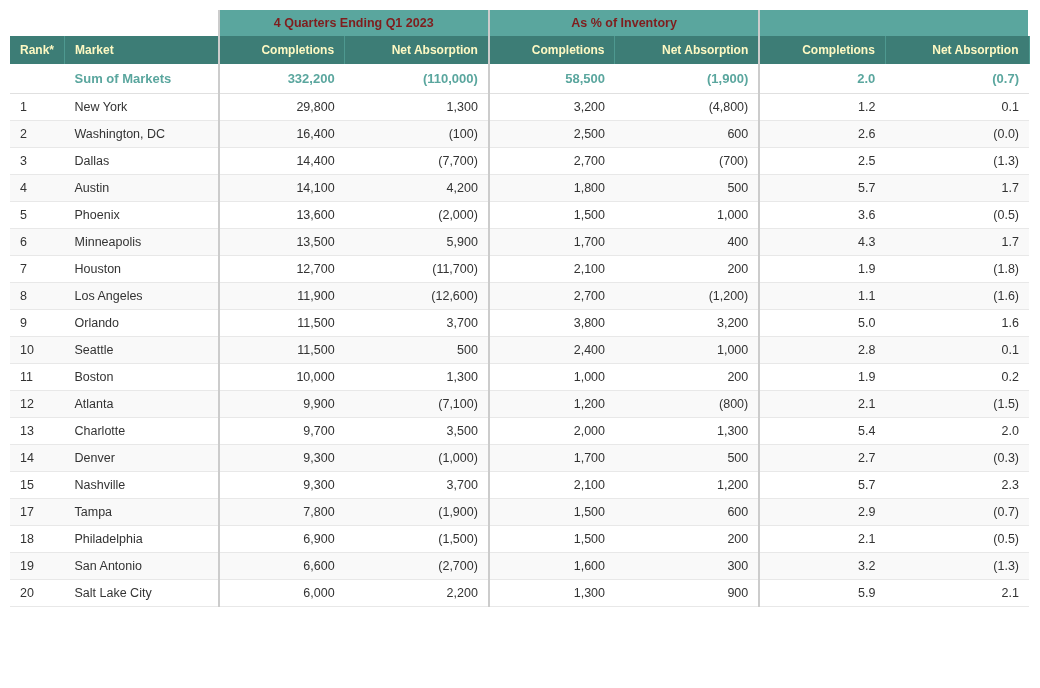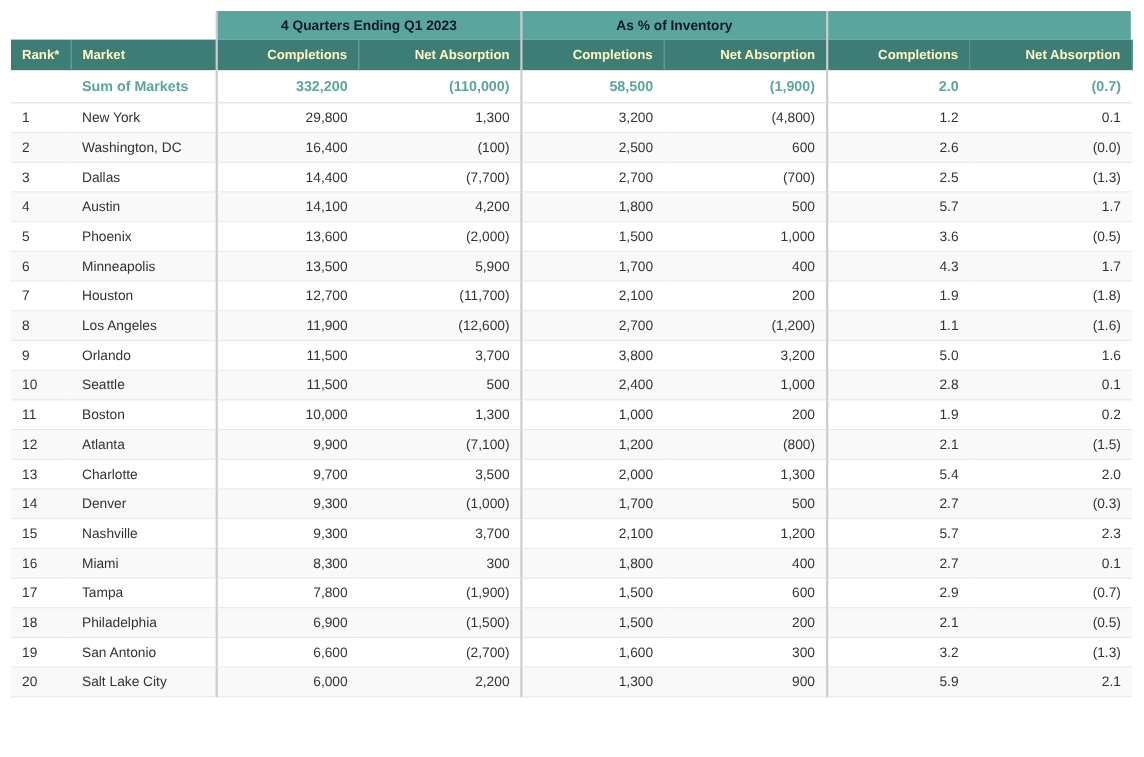--- a/index.html
+++ b/index.html
@@ -15,21 +15,21 @@
       padding: 10px 10px;
       width: 1040px;
     }
     table {
       width: 100%;
       border-collapse: collapse;
     }
     
     thead tr.group-header th {
       background: #5aa69e;
-      color: #0f172a;
+      color: #7f1d1d;
       font-weight: 600;
       text-align: center;
       padding: 6px 8px;
       font-size: 12.5px;
       border-right: 2px solid #fff;
       margin-left: 48px;
     }
     thead tr.group-header th.empty {
       background: #fff;
       border-right: 2px solid #fff;
@@ -78,21 +78,21 @@
       background: #fff;
     }
     
     .sep-right {
       border-right: 2px solid #ccc !important;
     }
     .rank-col {
       width: 48px;
     }
     .market-col {
-      width: 132px;
+      width: 154px;
     }
   </style>
 </head>
 <body>
 
 <div class="table-container">
   <table>
     <thead>
       <tr class="group-header">
         <th class="empty rank-col"></th>
@@ -268,30 +268,20 @@
     <td class="left-align rank-col">15</td>
     <td class="left-align market-col sep-right">Nashville</td>
     <td>9,300</td>
     <td class="sep-right">3,700</td>
     <td>2,100</td>
     <td class="sep-right">1,200</td>
     <td>5.7</td>
     <td>2.3</td>
   </tr>
         <tr class="data-row">
-    <td class="left-align rank-col">16</td>
-    <td class="left-align market-col sep-right">Miami</td>
-    <td>8,300</td>
-    <td class="sep-right">300</td>
-    <td>1,800</td>
-    <td class="sep-right">400</td>
-    <td>2.7</td>
-    <td>0.1</td>
-  </tr>
-        <tr class="data-row">
     <td class="left-align rank-col">17</td>
     <td class="left-align market-col sep-right">Tampa</td>
     <td>7,800</td>
     <td class="sep-right">(1,900)</td>
     <td>1,500</td>
     <td class="sep-right">600</td>
     <td>2.9</td>
     <td>(0.7)</td>
   </tr>
         <tr class="data-row">

